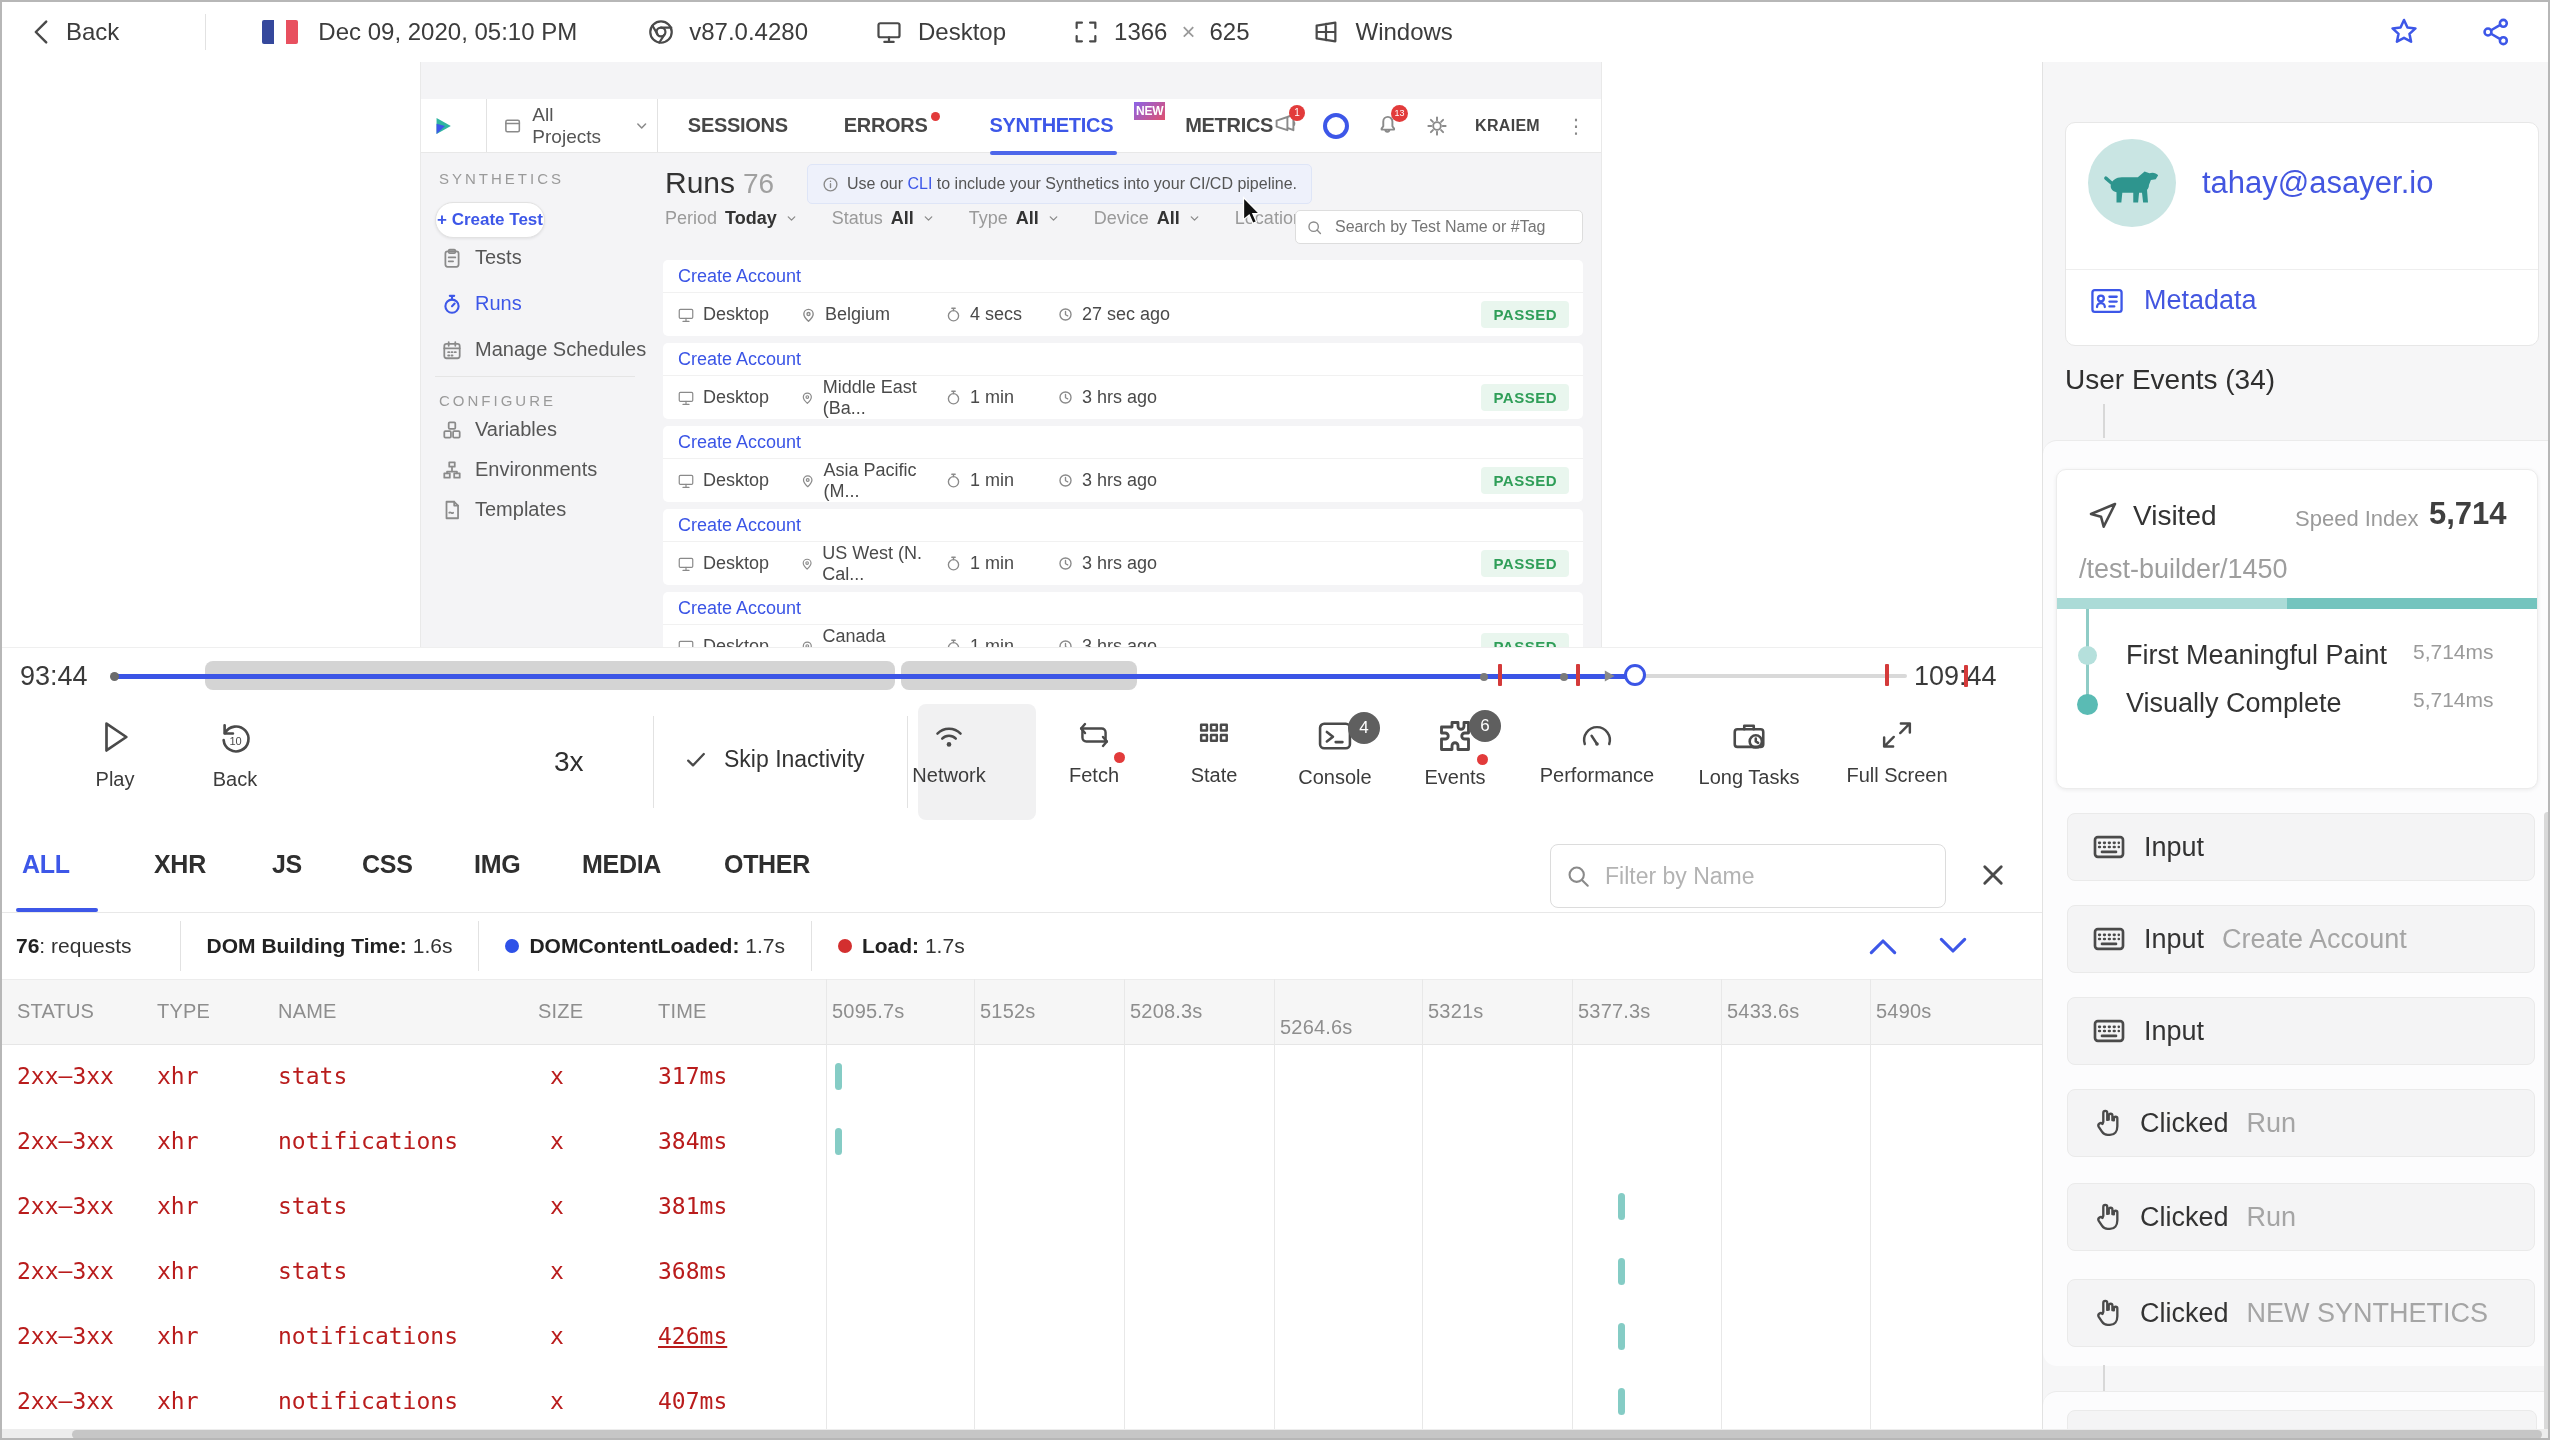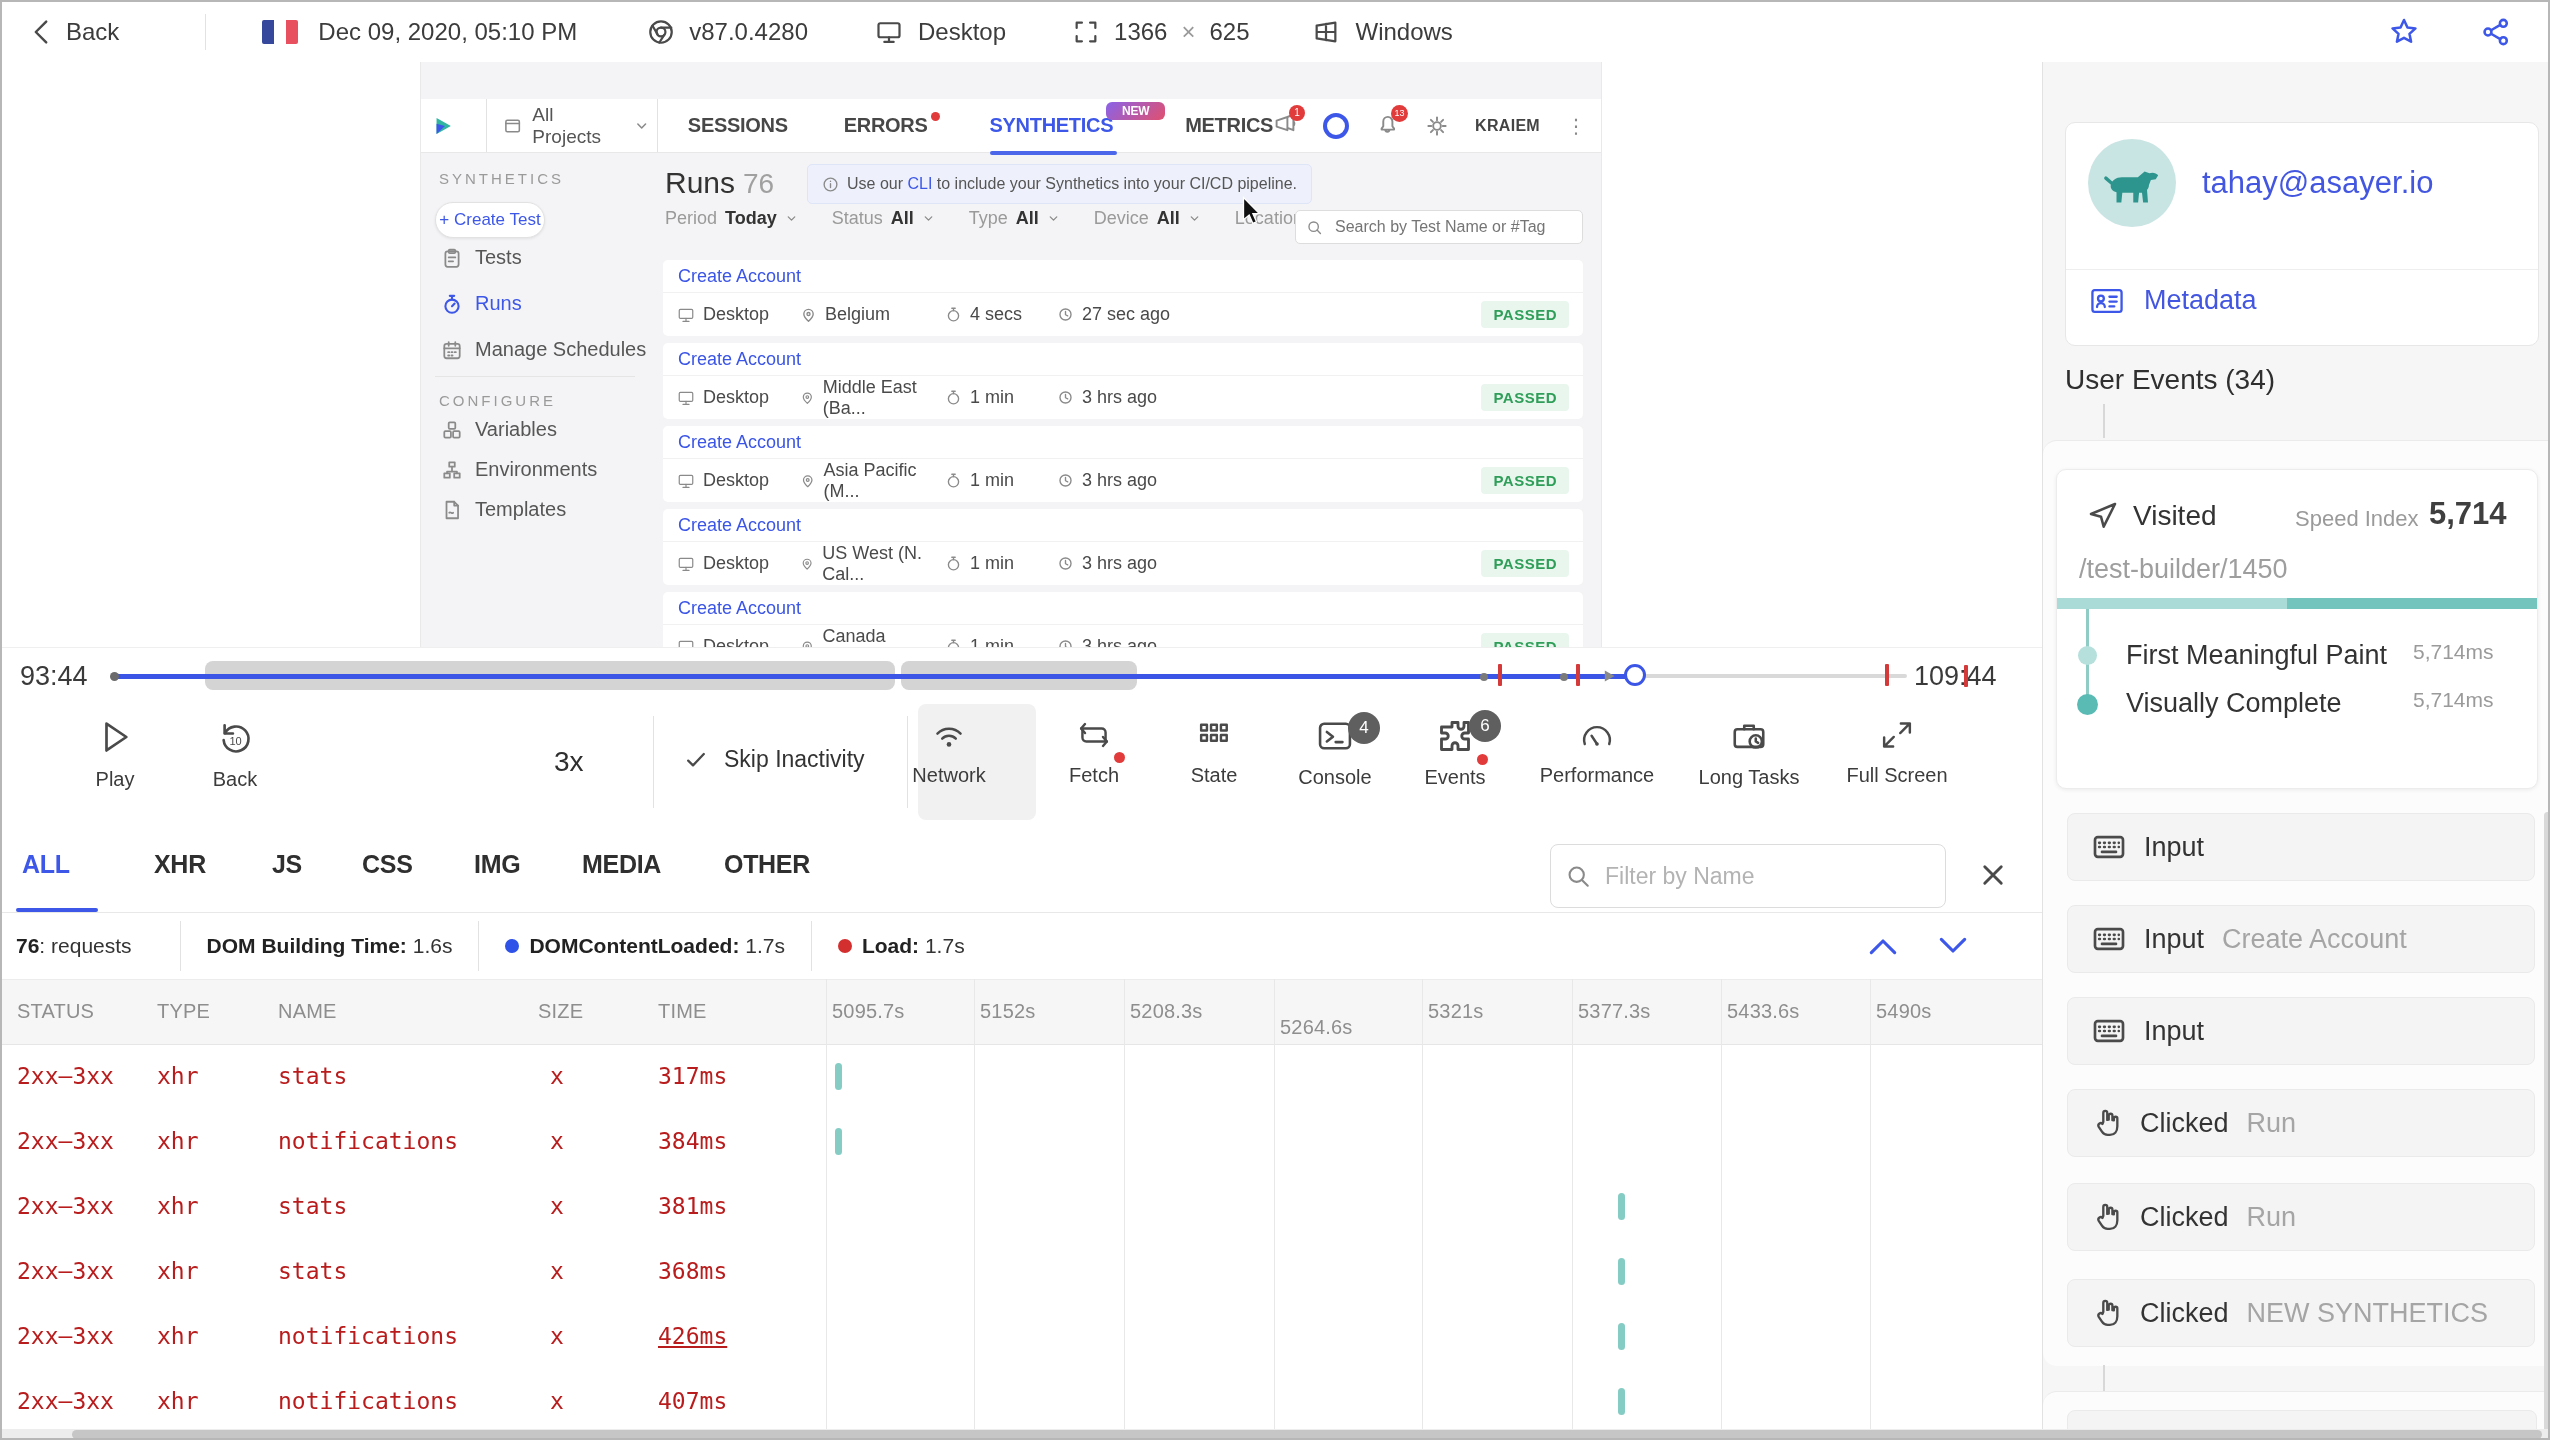--- a/index.html
+++ b/index.html
@@ -154,21 +154,21 @@
         </div>
         <div class="vdiv" style="height:53px;"></div>
         <span class="app-tab" style="margin-left:30px;">SESSIONS</span>
         <span class="app-tab" style="margin-left:56px;position:relative;">
           <i style="font-style:normal;">ERRORS</i>
           <i class="badge-red" style="width:9px;height:9px;right:-12px;top:-2px;"></i>
         </span>
         <span class="app-tab" style="margin-left:62px;color:#3D57E8;position:relative;">
           <i style="font-style:normal;">SYNTHETICS</i>
           <i style="position:absolute;left:0;right:-4px;bottom:-18px;height:4px;border-radius:2px;background:#4d67ea;"></i>
-          <i style="font-style:normal;position:absolute;right:-52px;top:-12px;background:linear-gradient(135deg,#8a63e8,#e0506e);color:#fff;font-size:12px;font-weight:700;padding:2px 16px;border-radius:6px;">NEW</i>
+          <i style="font-style:normal;position:absolute;right:-52px;top:-12px;background:linear-gradient(135deg,#8a63e8,#e0506e);color:#fff;font-size:12px;font-weight:700;padding:2px 2px;border-radius:0;">NEW</i>
         </span>
         <span class="app-tab" style="margin-left:72px;">METRICS</span>
         <div class="r" style="margin-left:auto;gap:26px;margin-right:14px;">
           <span style="position:relative;">
             <svg width="24" height="24" viewBox="0 0 20 20">
                 <path class="icg" d="M3 8v5l9 3V5zM12 5l5-2v13l-5-2M17 8.5a2.8 2.8 0 0 1 0 4"></path>
               </svg>
             <i class="badge-red" style="width:16px;height:16px;font-size:10px;line-height:16px;right:-8px;top:-6px;font-style:normal;">1</i>
           </span>
           <span style="width:26px;height:26px;border-radius:50%;border:4px solid #3D57E8;box-sizing:border-box;display:inline-block;"></span>
@@ -181,21 +181,21 @@
           <svg width="24" height="24" viewBox="0 0 20 20">
               <circle class="icg" cx="10" cy="10" r="3.2"></circle>
               <path class="icg" d="M10 2.8v2.4M10 14.8v2.4M2.8 10h2.4M14.8 10h2.4M4.9 4.9l1.7 1.7M13.4 13.4l1.7 1.7M15.1 4.9l-1.7 1.7M6.6 13.4l-1.7 1.7"></path>
             </svg>
           <span style="font-size:16px;font-weight:700;color:#444;letter-spacing:.3px;">KRAIEM</span>
           <span style="font-size:20px;color:#888;letter-spacing:1px;">⋮</span>
         </div>
       </div>
 
       <div class="abs side-label" style="left:18px;top:108px;">SYNTHETICS</div>
-      <div class="abs" style="left:14px;top:140px;width:108px;height:34px;background:#fff;border:1px solid #e2e2e2;border-radius:18px;box-shadow:0 1px 3px rgba(0,0,0,.08);display:flex;align-items:center;justify-content:center;color:#3D57E8;font-size:17px;font-weight:400;">+ Create Test</div>
+      <div class="abs" style="left:14px;top:140px;width:108px;height:34px;background:#fff;border:1px solid #e2e2e2;border-radius:18px;box-shadow:0 1px 3px rgba(0,0,0,.08);display:flex;align-items:center;justify-content:center;color:#3D57E8;font-size:17px;font-weight:700;">+ Create Test</div>
       <div class="side-item" style="top:184px;">
         <svg width="22" height="22" viewBox="0 0 20 20">
             <rect class="icg" x="4" y="4" width="12" height="14" rx="2"></rect>
             <rect class="icg" x="7" y="2.5" width="6" height="3" rx="1"></rect>
             <path class="icg" d="M7 9.5h6M7 13h4"></path>
           </svg>
         <span>Tests</span>
       </div>
       <div class="side-item" style="top:230px;color:#3D57E8;">
         <svg width="22" height="22" viewBox="0 0 20 20">

